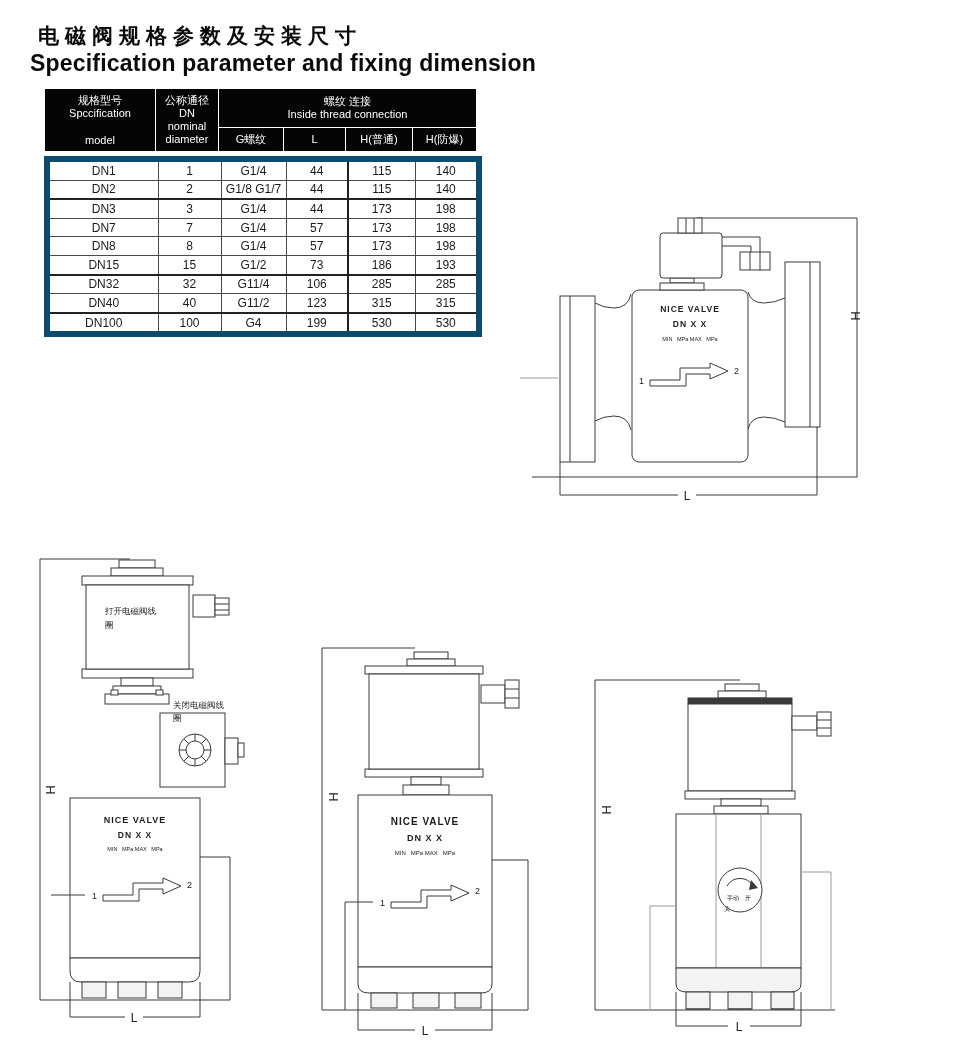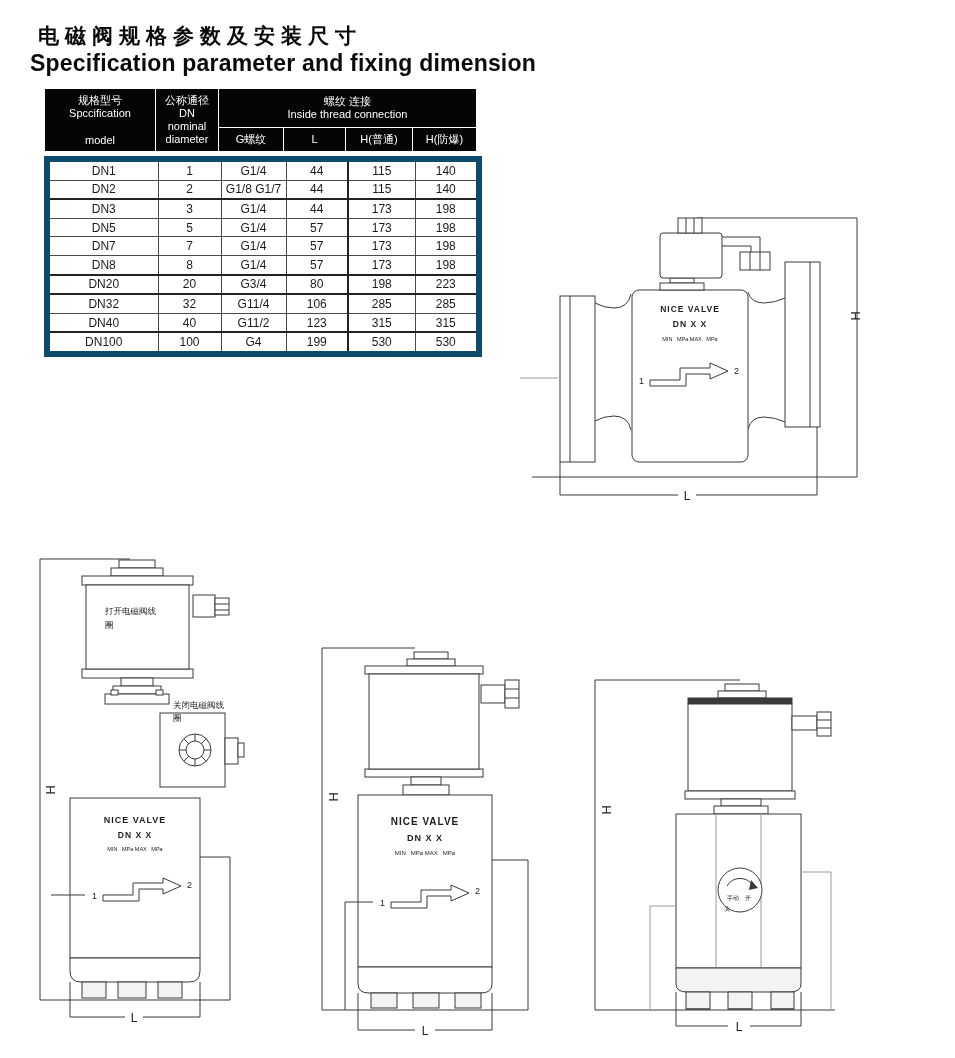--- a/index.html
+++ b/index.html
@@ -101,50 +101,42 @@
           </tr>
           <tr class="group-top">
             <td>DN3</td>
             <td>3</td>
             <td>G1/4</td>
             <td>44</td>
             <td>173</td>
             <td>198</td>
           </tr>
           <tr>
-            <td>DN5</td>
-            <td>5</td>
-            <td>G1/4</td>
-            <td>57</td>
-            <td>173</td>
-            <td>198</td>
-          </tr>
-          <tr>
             <td>DN7</td>
             <td>7</td>
             <td>G1/4</td>
             <td>57</td>
             <td>173</td>
             <td>198</td>
           </tr>
           <tr>
             <td>DN8</td>
             <td>8</td>
             <td>G1/4</td>
             <td>57</td>
             <td>173</td>
             <td>198</td>
           </tr>
-          <tr class="group-top">
-            <td>DN20</td>
-            <td>20</td>
-            <td>G3/4</td>
-            <td>80</td>
-            <td>198</td>
-            <td>223</td>
+          <tr>
+            <td>DN15</td>
+            <td>15</td>
+            <td>G1/2</td>
+            <td>73</td>
+            <td>186</td>
+            <td>193</td>
           </tr>
           <tr class="group-top">
             <td>DN32</td>
             <td>32</td>
             <td>G11/4</td>
             <td>106</td>
             <td>285</td>
             <td>285</td>
           </tr>
           <tr>

